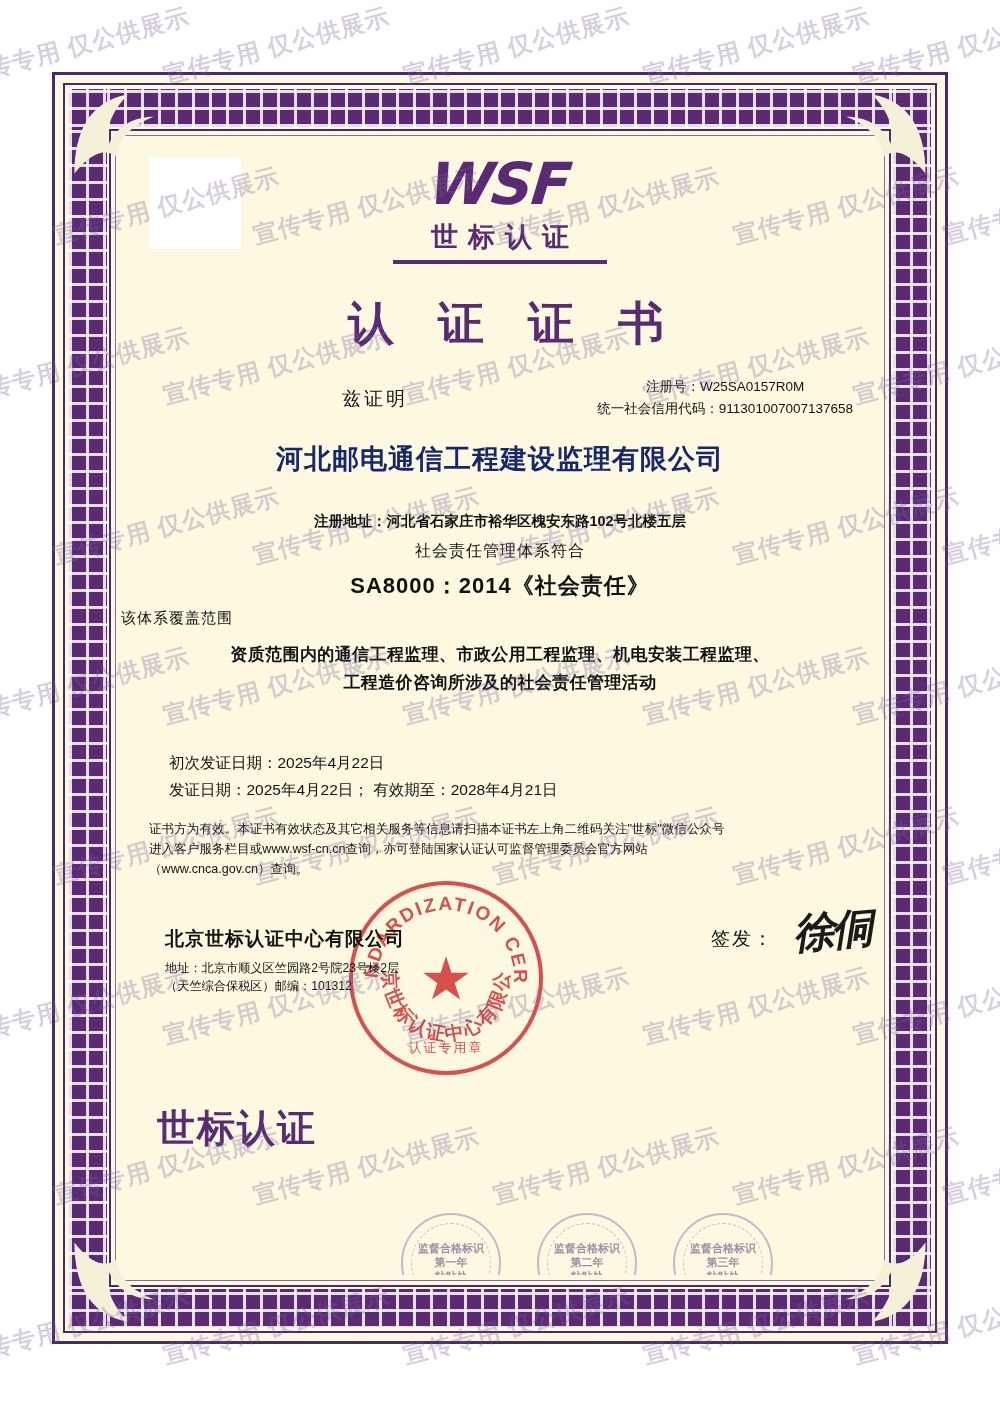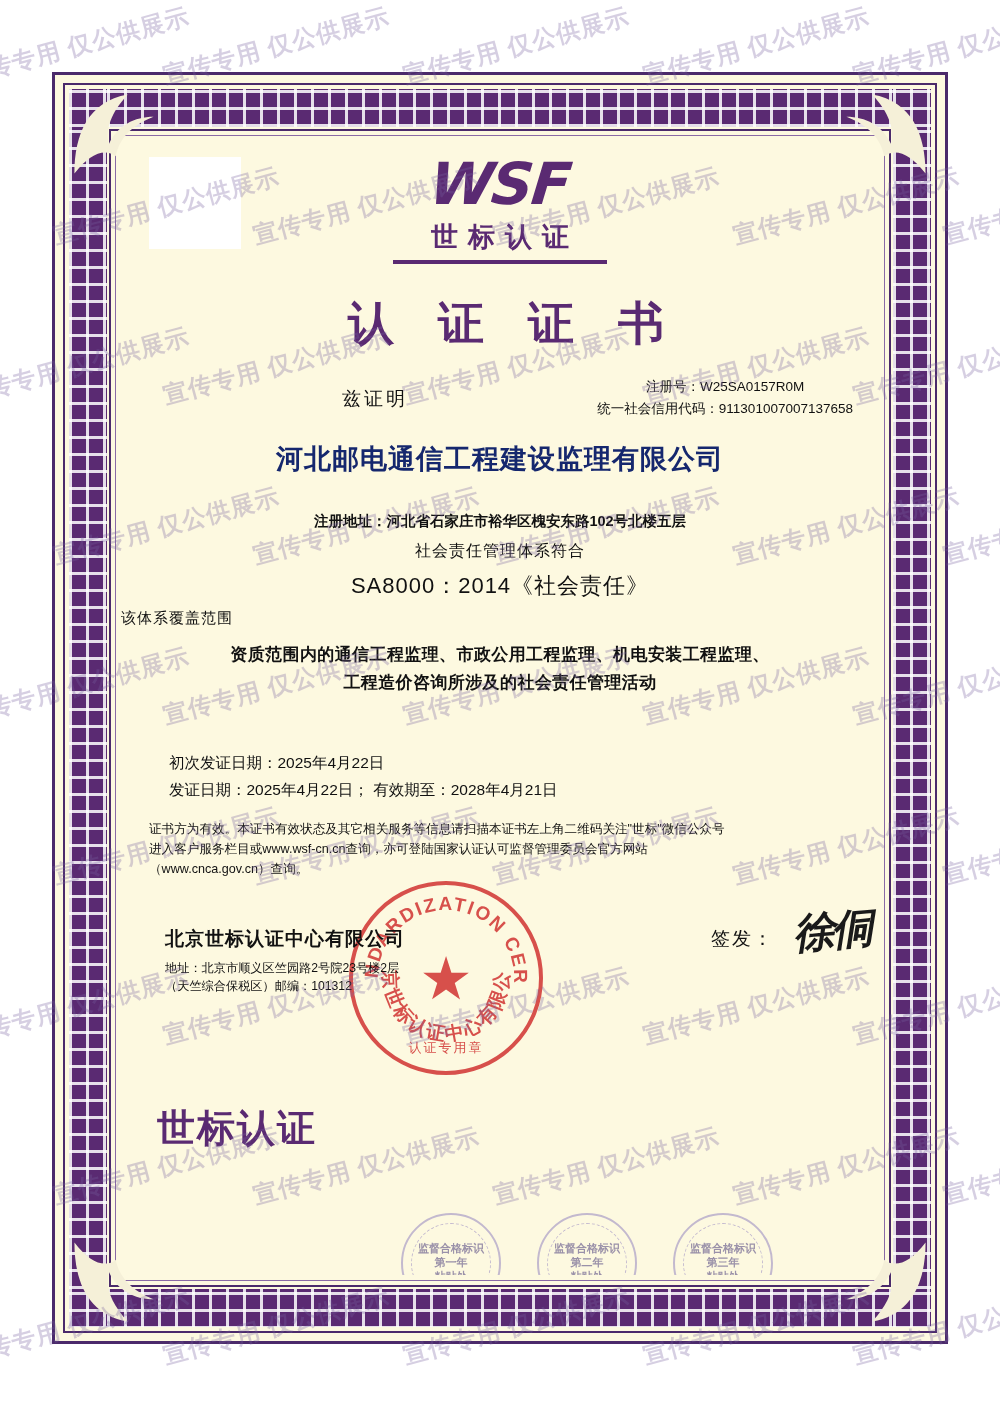--- a/index.html
+++ b/index.html
@@ -203,21 +203,21 @@
     font-size: 16px;
     color: #111;
     letter-spacing: 1px;
   }
   .standard {
     position: absolute;
     left: 0; right: 0;
     top: 430px;
     text-align: center;
     font-size: 22px;
-    font-weight: normal;
+    font-weight: bold;
     color: #111;
     letter-spacing: 1px;
   }
   .scope-label {
     position: absolute;
     left: 0; right: 0;
     top: 468px;
     text-align: left;
     font-size: 15px;
     color: #111;

